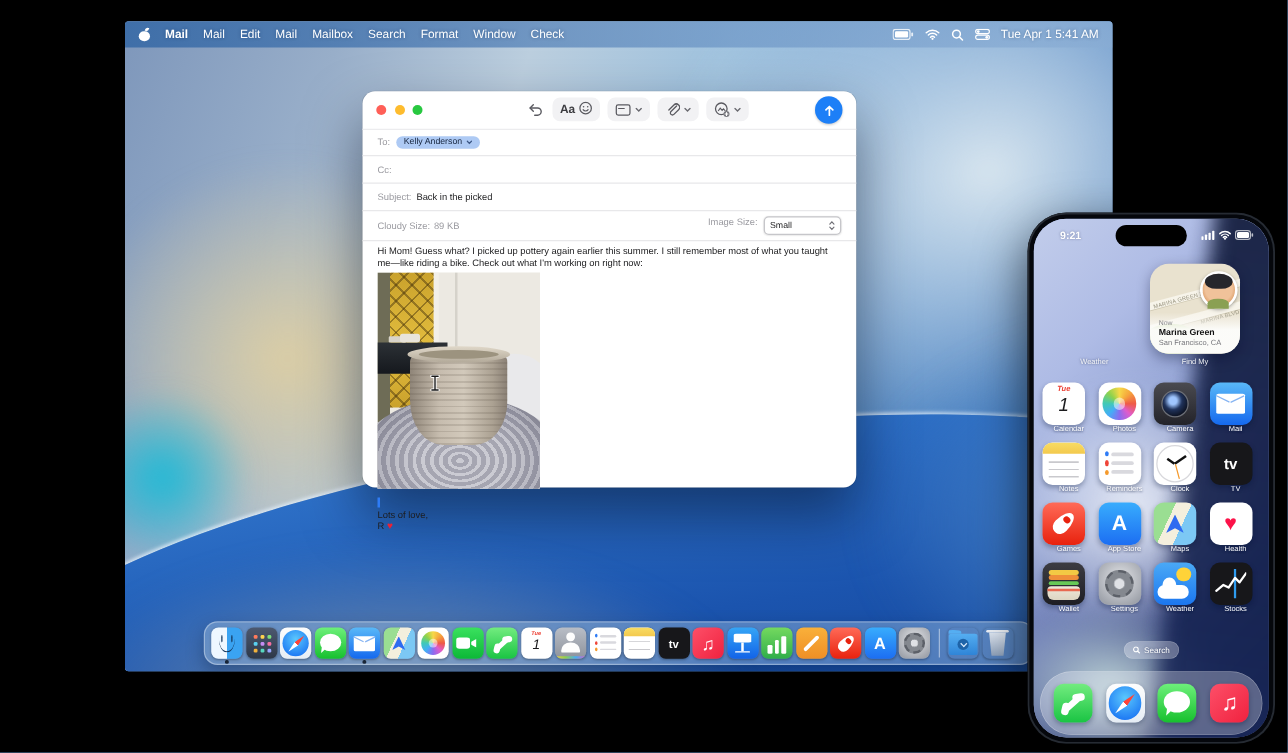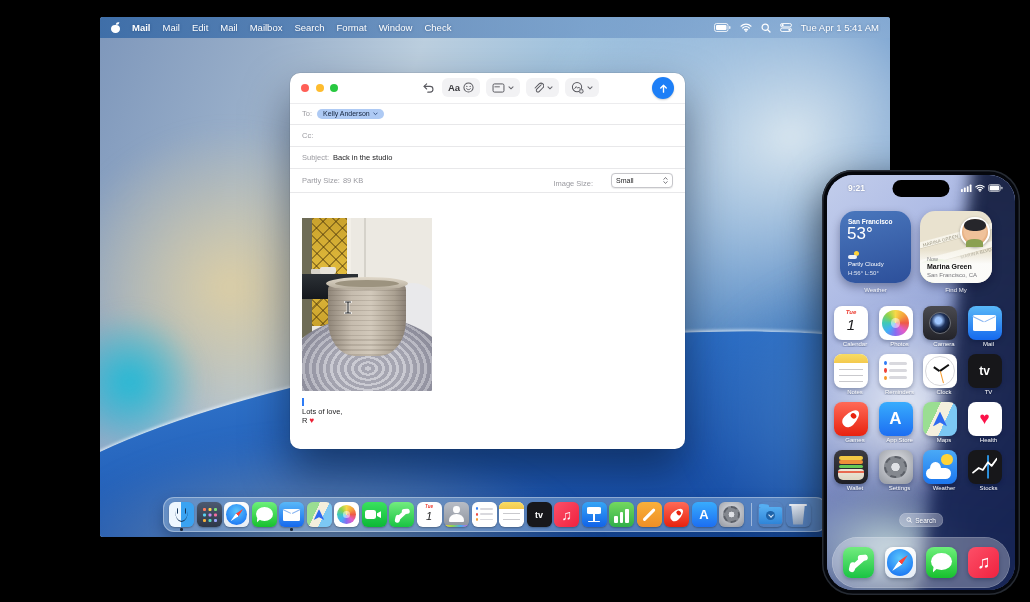--- a/index.html
+++ b/index.html
@@ -136,39 +136,39 @@
   .wpk{left:11%;bottom:13%;width:78%;height:30%;background:linear-gradient(#efe9da,#ddd5c2);border-radius:3px 3px 5px 5px}
   .wpk::before{content:"";position:absolute;left:0;top:18%;width:100%;height:16%;background:#e8543a;opacity:.85}
   .ic-weatherapp{background:linear-gradient(#4aa9f6,#1b76ef)}
   .wa-s{right:13%;top:11%;width:34%;height:34%;border-radius:50%;background:#ffd338}
   .wa-c{left:9%;bottom:15%;width:72%;height:32%;background:#fff;border-radius:999px}
   .wa-c::before{content:"";position:absolute;left:17%;top:-58%;width:46%;height:115%;background:#fff;border-radius:50%}
   .ic-stocks{background:#17171a}
   .ic-stocks svg{position:absolute;inset:12%}
 
   
-  .mwin{position:absolute;left:190px;top:56px;width:395px;height:376px;z-index:7;background:#fff;border-radius:10px;
+  .mwin{position:absolute;left:190px;top:56px;width:395px;height:317px;z-index:7;background:#fff;border-radius:10px;
     box-shadow:0 22px 45px rgba(0,10,30,.5),0 0 0 .5px rgba(0,0,0,.12)}
   .mw-toolbar{position:absolute;left:0;top:0;width:100%;height:30px;border-bottom:1px solid #ececee;display:flex;align-items:center}
   .tl{display:flex;gap:6.5px;margin-left:11px}
   .tl i{width:8px;height:8px;border-radius:50%;display:block}
   .tl-r{background:#ff5f57}.tl-y{background:#febc2e}.tl-g{background:#28c840}
   .tb-group{display:flex;align-items:center;gap:3px;background:#f2f2f4;border-radius:6px;height:19px;padding:0 6px;margin:0 3px}
   .tb-plain{display:flex;align-items:center;margin:0 4px}
   .tb-center{position:absolute;left:128px;top:5px;display:flex;align-items:center}
   .tb-aa{font-size:9.5px;color:#3c3c40;font-weight:600}
   .send{position:absolute;right:11px;top:4px;width:22px;height:22px;border-radius:50%;background:#1d7ff7;display:flex;align-items:center;justify-content:center;box-shadow:0 1px 2px rgba(0,0,0,.2)}
   .frow{position:absolute;left:0;width:100%;box-sizing:border-box;padding:0 12px;display:flex;align-items:center;border-bottom:1px solid #e8e8ea;font-size:7.5px;color:#9a9aa0}
   .frow .val{color:#1c1c1e;margin-left:4px}
   .r-to{top:30px;height:22px}
   .r-cc{top:52px;height:22px}
   .r-sub{top:74px;height:22px}
   .r-meta{top:96px;height:24px}
   .token{display:flex;align-items:center;gap:3px;background:#aecaf4;border-radius:8px;padding:1.5px 6px;margin-left:5px;color:#14233c;font-size:7px;font-weight:500}
-  .metaR{margin-left:auto;display:flex;align-items:flex-end;gap:18px}
+  .metaR{margin-left:auto;display:flex;align-items:flex-start;gap:5px}
   .popup{display:flex;align-items:center;justify-content:space-between;width:62px;height:15px;background:#fff;border:.5px solid #c6c6ca;border-radius:4px;padding:0 4px;box-sizing:border-box;box-shadow:0 .5px 1px rgba(0,0,0,.08)}
   .popup .pv{color:#1c1c1e;font-size:7px}
   .mw-body{position:absolute;left:0;top:120px;width:100%;bottom:0;font-size:7.5px;color:#1c1c1e;line-height:1.38}
   .para{position:absolute;left:12px;top:3px;width:372px}
   .closing{position:absolute;left:12px;top:214px}
   .sig{position:absolute;left:12px;top:222px}
   .sig .hrt{color:#ec2135;font-size:8px}
   .caret{position:absolute;left:12px;top:205px;width:1.5px;height:8px;background:#2e7cf6}
 
   
@@ -373,38 +373,39 @@
       <span>To:</span>
       <span class="token">
         <span>Kelly Anderson</span>
         <svg width="5" height="4" viewBox="0 0 6 4">
             <path d="M1 .8 3 2.8 5 .8" fill="none" stroke="#3a5684" stroke-width="1.2" stroke-linecap="round"></path>
           </svg>
       </span>
     </div>
     <div class="frow r-sub">
       <span>Subject:</span>
-      <span class="val">Back in the studio</span>
+      <span class="val">Back in the picked</span>
     </div>
     <div class="frow r-meta">
-      <span>Partly Size:</span>
+      <span>Cloudy Size:</span>
       <span style="margin-left:3px">89 KB</span>
       <span class="metaR">
         <span>Image Size:</span>
         <span class="popup">
           <span class="pv">Small</span>
           <svg width="5" height="9" viewBox="0 0 6 10">
               <path d="M1 3.6 3 1.4l2 2.2" fill="none" stroke="#707076" stroke-width="1.1" stroke-linecap="round"></path>
               <path d="M1 6.4 3 8.6l2-2.2" fill="none" stroke="#707076" stroke-width="1.1" stroke-linecap="round"></path>
             </svg>
         </span>
       </span>
     </div>
 
     <div class="mw-body">
+      <div class="para">Hi Mom! Guess what? I picked up pottery again earlier this summer. I still remember most of what you taught me—like riding a bike. Check out what I'm working on right now:</div>
       <div class="photo">
         <i class="ph-wallL"></i>
           <i class="ph-win"></i>
           <i class="ph-frameR"></i>
         <i class="ph-door"></i>
           <i class="ph-mantel"></i>
           <i class="ph-floor"></i>
         <i class="ph-bat"></i>
           <i class="ph-tray"></i>
           <i class="ph-potbase"></i>
@@ -570,30 +571,20 @@
           <path d="M1 3.2a7.2 7.2 0 0 1 10 0M2.7 5a4.7 4.7 0 0 1 6.6 0M4.4 6.8a2.3 2.3 0 0 1 3.2 0" fill="none" stroke="#fff" stroke-width="1.4" stroke-linecap="round"></path>
           <circle cx="6" cy="8" r="1" fill="#fff"></circle>
         </svg>
       <svg width="15" height="8" viewBox="0 0 17 9">
           <rect x="0.5" y="0.5" width="13.5" height="8" rx="2.4" fill="none" stroke="rgba(255,255,255,.7)"></rect>
           <rect x="1.8" y="1.8" width="11" height="5.4" rx="1.4" fill="#fff"></rect>
           <rect x="15" y="3" width="1.5" height="3" rx=".7" fill="rgba(255,255,255,.7)"></rect>
         </svg>
     </div>
 
-    <div class="widget wg-weather">
-      <div class="city">San Francisco</div>
-      <div class="temp">53°</div>
-      <div class="wic">
-          <i class="s"></i>
-          <i class="c"></i>
-        </div>
-      <div class="cond">Partly Cloudy</div>
-      <div class="hilo">H:56° L:50°</div>
-    </div>
     <div class="widget wg-find">
       <i class="road rd1"></i>
         <i class="road rd2"></i>
         <i class="park"></i>
       <span class="street st1">MARINA GREEN DR</span>
       <span class="street st2">MARINA BLVD</span>
       <div class="avatar">
           <span class="shirt"></span>
         </div>
       <div class="fm-info">

